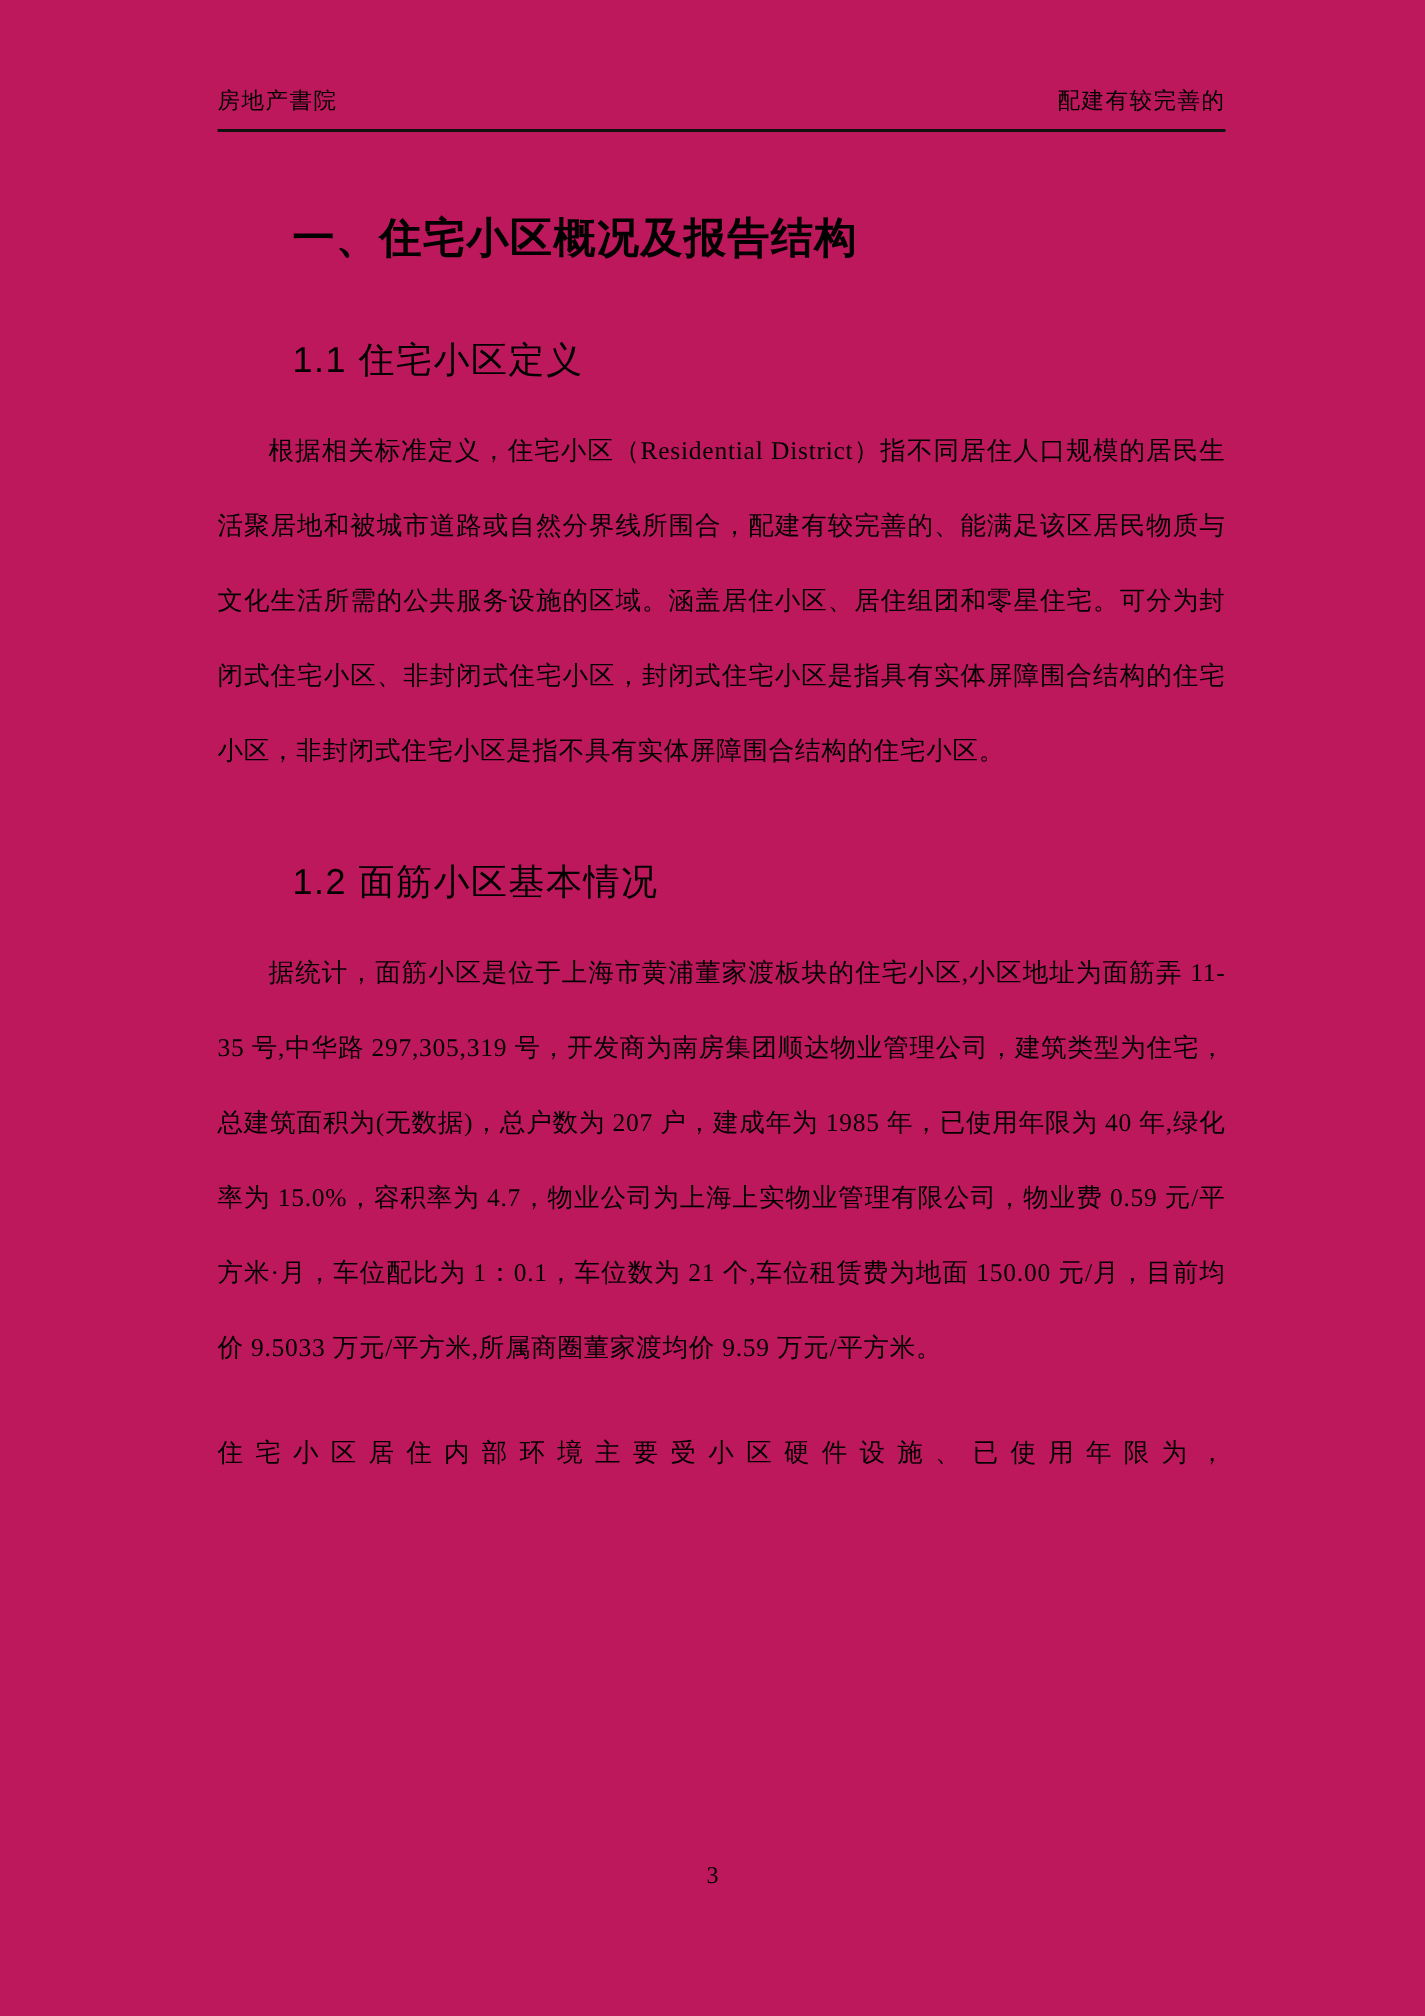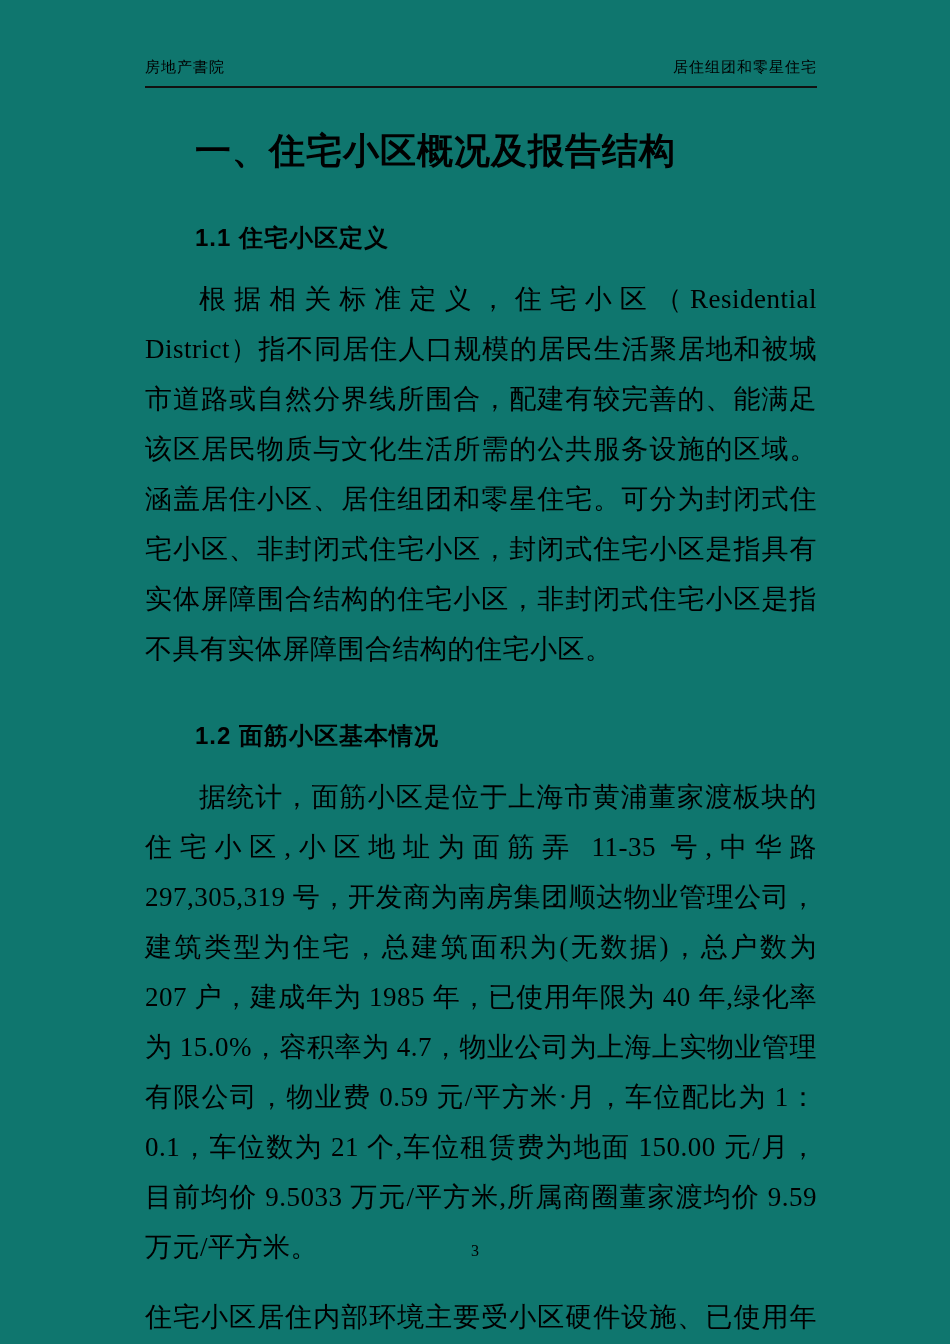--- a/index.html
+++ b/index.html
@@ -11,21 +11,21 @@
     width: 950px;
     height: 1344px;
     position: relative;
     font-family: "Liberation Serif", "DejaVu Serif", serif;
     color: #000000;
     overflow: hidden;
   }
   .page {
     position: absolute;
     inset: 0;
-    background: #0f766e;
+    background: #be185d;
   }
   .header {
     position: absolute;
     left: 145px;
     right: 133px;
     top: 58px;
     display: flex;
     justify-content: space-between;
     align-items: flex-end;
     font-size: 15px;
@@ -35,33 +35,33 @@
   }
   .content {
     position: absolute;
     left: 145px;
     right: 133px;
     top: 104px;
   }
   .chapter-title {
     font-family: Liberation Serif, serif;
     font-weight: bold;
-    font-size: 36px;
-    margin: 23px 0 0 50px;
+    font-size: 28px;
+    margin: 36px 0 0 50px;
     letter-spacing: 1px;
   }
   .section-title {
     font-family: "Liberation Sans", "DejaVu Sans", sans-serif;
-    font-weight: bold;
+    font-weight: normal;
     font-size: 24px;
     margin: 46px 0 0 50px;
     letter-spacing: 1px;
   }
   p.body-text {
-    font-size: 27px;
+    font-size: 17px;
     line-height: 50px;
     margin: 20px 0 0 0;
     text-align: justify;
     letter-spacing: 0.5px;
   }
   p.indent {
     text-indent: 2em;
   }
   p.justify-last {
     text-align-last: justify;
@@ -75,21 +75,21 @@
     font-size: 16px;
   }
 </style>
 </head>
 <body>
 
 <div class="page">
 
   <div class="header">
     <span>房地产書院</span>
-    <span>居住组团和零星住宅</span>
+    <span>配建有较完善的</span>
   </div>
 
   <div class="content">
 
     <div class="chapter-title">一、住宅小区概况及报告结构</div>
 
     <div class="section-title">1.1 住宅小区定义</div>
     <p class="body-text indent">根据相关标准定义，住宅小区（Residential District）指不同居住人口规模的居民生活聚居地和被城市道路或自然分界线所围合，配建有较完善的、能满足该区居民物质与文化生活所需的公共服务设施的区域。涵盖居住小区、居住组团和零星住宅。可分为封闭式住宅小区、非封闭式住宅小区，封闭式住宅小区是指具有实体屏障围合结构的住宅小区，非封闭式住宅小区是指不具有实体屏障围合结构的住宅小区。</p>
 
     <div class="section-title">1.2 面筋小区基本情况</div>

